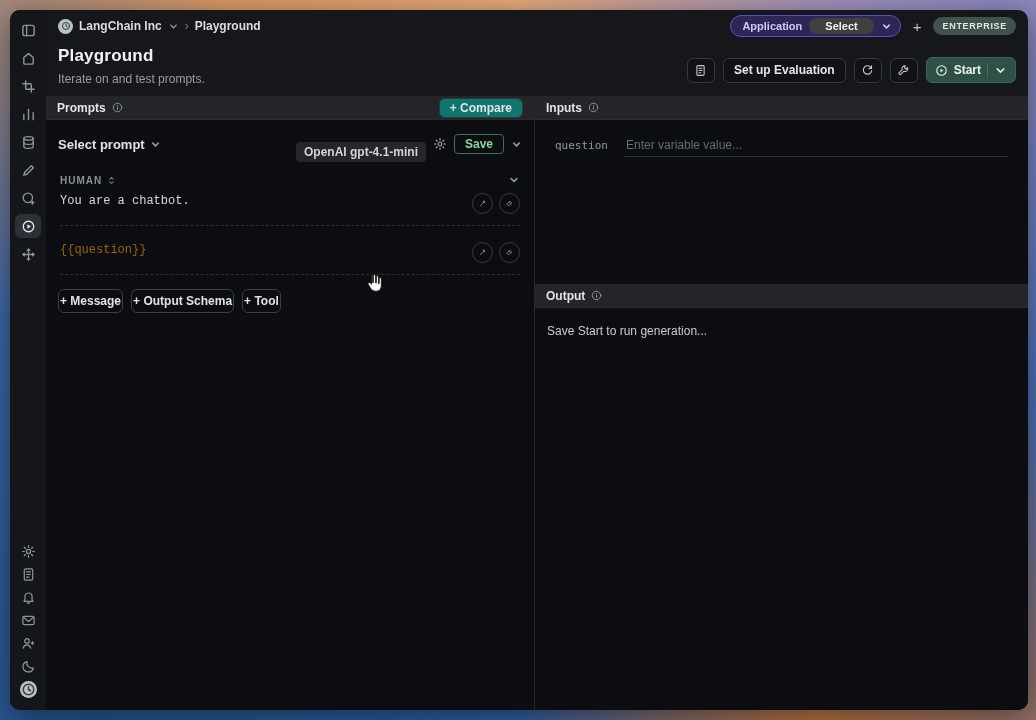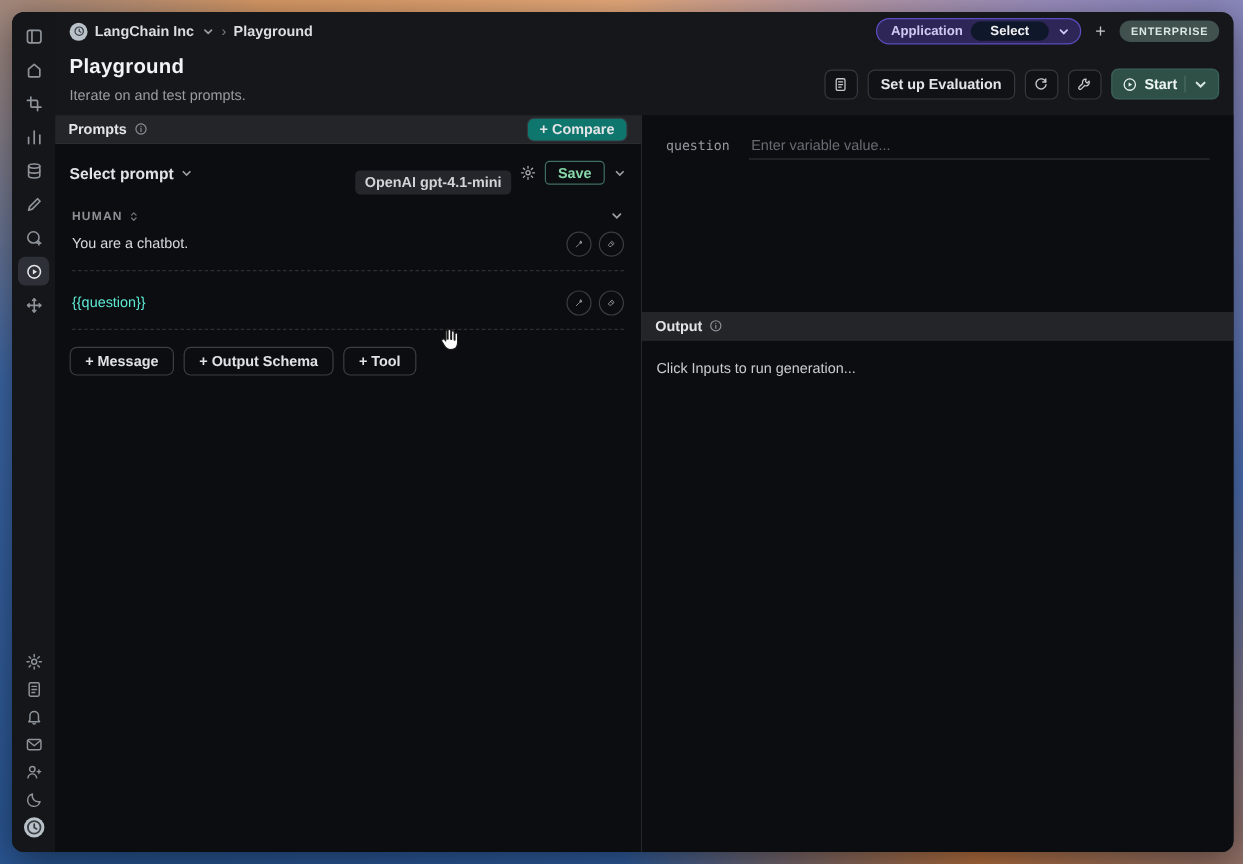--- a/index.html
+++ b/index.html
@@ -41,21 +41,21 @@
   .crumb-text { font-size:12px; color:#dcdde0; font-weight:600; }
   .crumb-sep { font-size:12px; color:#7b7f86; }
   .chev { color:#9a9ea5; display:flex; }
   .chev svg { width:11px; height:11px; }
   .top-right { margin-left:auto; display:flex; align-items:center; gap:10px; }
   .app-pill {
     display:flex; align-items:center; gap:7px; background:#2e2657;
     border:1px solid #5a4fc2; border-radius:14px; padding:2px 8px 2px 11px; cursor:pointer;
   }
   .app-pill .lbl { font-size:11px; font-weight:700; color:#d0c9f4; }
-  .app-pill .val { background:#0f172a; border-radius:9px; padding:2px 16px; font-size:11px; font-weight:700; color:#f0f0f2; }
+  .app-pill .val { background:#404040; border-radius:9px; padding:2px 16px; font-size:11px; font-weight:700; color:#f0f0f2; }
   .plus-btn { color:#c3c5c9; font-size:15px; line-height:1; cursor:pointer; padding:0 2px; }
   .ent-badge { background:#41514d; color:#dbe8e3; font-size:9px; font-weight:700;
     letter-spacing:.7px; padding:4px 9px; border-radius:10px; }
   
   .titlebar { display:flex; justify-content:space-between; padding:4px 12px 10px; }
   .page-title { font-size:17px; font-weight:700; color:#f2f3f4; letter-spacing:.2px; }
   .page-sub { font-size:12px; color:#9a9da3; margin-top:6px; }
   .title-actions { display:flex; align-items:center; gap:8px; align-self:center; margin-top:8px; }
   .btn-outline {
     display:flex; align-items:center; gap:6px; border:1px solid #35383e; background:#101216;
@@ -90,30 +90,30 @@
   .gear-ic { color:#aeb1b6; display:flex; cursor:pointer; } .gear-ic svg { width:14px; height:14px; }
   .save-btn { border:1px solid #3f6f5f; border-radius:4px; background:transparent; color:#86d6a8;
     font-size:12px; font-weight:600; padding:2px 10px; cursor:pointer; }
   
   .msg { margin:16px 2px 0; padding-bottom:11px; border-bottom:1px dashed #2d2f34; position:relative; }
   .msg-head { display:flex; align-items:center; gap:5px; }
   .role { font-size:10px; font-weight:700; letter-spacing:1px; color:#8d9097; cursor:pointer; }
   .updown { color:#6f747b; display:flex; cursor:pointer; } .updown svg { width:9px; height:9px; }
   .msg-chev { margin-left:auto; color:#9aa0a6; display:flex; cursor:pointer; }
   .msg-chev svg { width:12px; height:12px; }
-  .msg-body { display:flex; align-items:center; margin-top:7px; }
+  .msg-body { display:flex; align-items:flex-start; margin-top:7px;font-family:Liberation Mono, monospace; }
   .msg-text { flex:1; font-size:12px; color:#d8d9db; line-height:1.4; }
-  .msg-text.var { color:#5eead4; }
+  .msg-text.var { color:#a16207; }
   .msg-actions { display:flex; gap:6px; margin-left:8px; }
   .circle-btn { width:21px; height:21px; border:1px solid #3a3d43; border-radius:50%;
     display:flex; align-items:center; justify-content:center; color:#b6b9be; cursor:pointer; background:transparent; }
   .circle-btn svg { width:11px; height:11px; }
   .add-row { display:flex; gap:8px; margin-top:14px; }
   .chip-btn { border:1px solid #3b3e44; border-radius:6px; background:transparent; color:#e1e2e4;
-    font-size:12px; font-weight:600; padding:4px 12px; cursor:pointer; font-family:inherit; }
+    font-size:12px; font-weight:600; padding:4px 1px; cursor:pointer; font-family:inherit; }
   
   .inputs-body { height:164px; flex:none; background:#0b0d10; padding:14px 10px; border-bottom:0; }
   .var-row { display:flex; align-items:center; gap:16px; padding:0 10px; }
   .var-name { font-family:"DejaVu Sans Mono", monospace; font-size:11px; color:#9599a0; }
   .var-input { flex:1; background:transparent; border:none; outline:none;
     border-bottom:1px solid #2e3136; color:#d8d9db; font-size:12px; padding:4px 2px;
     font-family:"Liberation Sans", sans-serif; }
   .var-input::placeholder { color:#676c74; }
   .output-body { flex:1; background:#0b0d10; padding:16px 12px; }
   .output-empty { font-size:12px; color:#cbccd0; }
@@ -404,38 +404,47 @@
           <div class="add-row">
             <button class="chip-btn">+ Message</button>
             <button class="chip-btn">+ Output Schema</button>
             <button class="chip-btn">+ Tool</button>
           </div>
 
         </div>
       </div>
 
       <div class="right-pane">
+        <div class="pane-header">
+          <span class="pane-title">Inputs</span>
+          <span class="info-ic">
+            <svg viewBox="0 0 14 14" fill="none" stroke="currentColor" stroke-width="1.2" stroke-linecap="round">
+                <circle cx="7" cy="7" r="5.4"></circle>
+                <path d="M7 6.4v3.2M7 4.3v.2"></path>
+              </svg>
+          </span>
+        </div>
         <div class="pane-body inputs-body">
           <div class="var-row">
             <span class="var-name">question</span>
             <input class="var-input" type="text" placeholder="Enter variable value..." style="">
           </div>
         </div>
 
         <div class="pane-header">
           <span class="pane-title">Output</span>
           <span class="info-ic">
             <svg viewBox="0 0 14 14" fill="none" stroke="currentColor" stroke-width="1.2" stroke-linecap="round">
                 <circle cx="7" cy="7" r="5.4"></circle>
                 <path d="M7 6.4v3.2M7 4.3v.2"></path>
               </svg>
           </span>
         </div>
         <div class="pane-body output-body">
-          <div class="output-empty">Click Inputs to run generation...</div>
+          <div class="output-empty">Save Start to run generation...</div>
         </div>
       </div>
 
     </div>
   </div>
 </div>
 
 <div class="cursor">
   <svg viewBox="0 0 24 24" width="22" height="24">
     <path d="M8.2 3.2c.8 0 1.3.6 1.3 1.3v6.9l.7.1V4c0-.7.6-1.2 1.3-1.2.7 0 1.2.5 1.2 1.2v7.7l.7.1V5.2c0-.7.5-1.2 1.2-1.2s1.2.5 1.2 1.2v7.1l.7.2V7.1c0-.7.5-1.2 1.2-1.2.6 0 1.2.5 1.2 1.2v7.8c0 3.8-2.4 6.2-6.1 6.2-3 0-4.5-1.2-6.1-3.9l-2-3.4c-.5-.9-.3-1.8.5-2.2.8-.4 1.7-.2 2.3.7l.6.9V4.5c0-.7.6-1.3 1.3-1.3z" fill="#ffffff" stroke="#1a1a1a" stroke-width="1.1" stroke-linejoin="round"></path>

